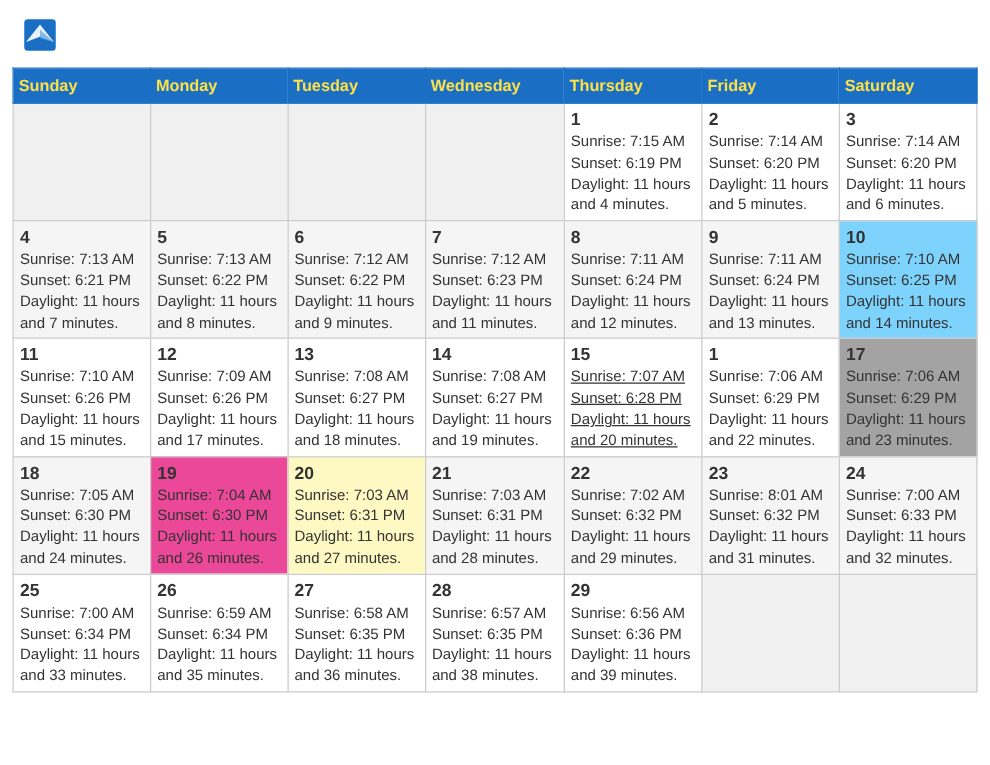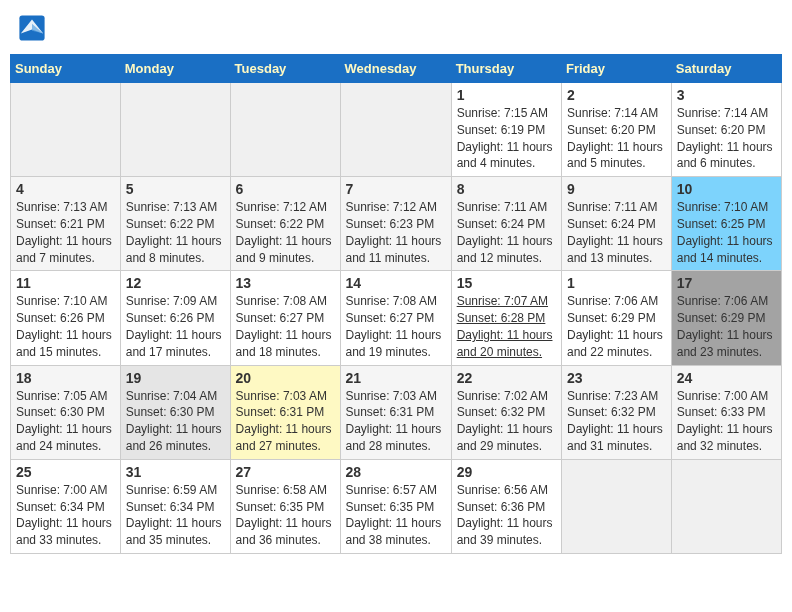--- a/index.html
+++ b/index.html
@@ -45,21 +45,21 @@
       font-size: 16px;
       color: #555;
     }
     table {
       width: 100%;
       border-collapse: collapse;
       font-size: 11px;
     }
     thead tr th {
       background-color: #1a6fc4;
-      color: #fef9c3;
+      color: #fde047;
       padding: 6px 4px;
       text-align: left;
       font-size: 13px;
       font-weight: bold;
       border: 1px solid #1a6fc4;
     }
     tbody tr td {
       border: 1px solid #ccc;
       vertical-align: top;
       padding: 4px 5px;
@@ -236,21 +236,21 @@
 Daylight: 11 hours and 23 minutes.</div>
         </td>
       </tr>
       <tr>
         <td style="background: rgb(245, 245, 245);">
           <span class="day-num">18</span>
           <div class="day-info" style="white-space: pre-line;">Sunrise: 7:05 AM
 Sunset: 6:30 PM
 Daylight: 11 hours and 24 minutes.</div>
         </td>
-        <td style="background: #e5e5e5;">
+        <td style="background: #ec4899;">
           <span class="day-num">19</span>
           <div class="day-info" style="white-space: pre-line;">Sunrise: 7:04 AM
 Sunset: 6:30 PM
 Daylight: 11 hours and 26 minutes.</div>
         </td>
         <td style="background: #fef9c3;">
           <span class="day-num">20</span>
           <div class="day-info" style="white-space: pre-line;">Sunrise: 7:03 AM
 Sunset: 6:31 PM
 Daylight: 11 hours and 27 minutes.</div>
@@ -262,40 +262,40 @@
 Daylight: 11 hours and 28 minutes.</div>
         </td>
         <td style="background: rgb(245, 245, 245);">
           <span class="day-num">22</span>
           <div class="day-info" style="white-space: pre-line;">Sunrise: 7:02 AM
 Sunset: 6:32 PM
 Daylight: 11 hours and 29 minutes.</div>
         </td>
         <td style="background: rgb(245, 245, 245);">
           <span class="day-num">23</span>
-          <div class="day-info" style="white-space: pre-line;">Sunrise: 7:23 AM
+          <div class="day-info" style="white-space: pre-line;">Sunrise: 8:01 AM
 Sunset: 6:32 PM
 Daylight: 11 hours and 31 minutes.</div>
         </td>
         <td style="background: rgb(245, 245, 245);">
           <span class="day-num">24</span>
           <div class="day-info" style="white-space: pre-line;">Sunrise: 7:00 AM
 Sunset: 6:33 PM
 Daylight: 11 hours and 32 minutes.</div>
         </td>
       </tr>
       <tr>
         <td style="background: rgb(255, 255, 255);">
           <span class="day-num">25</span>
           <div class="day-info" style="white-space: pre-line;">Sunrise: 7:00 AM
 Sunset: 6:34 PM
 Daylight: 11 hours and 33 minutes.</div>
         </td>
         <td style="background: rgb(255, 255, 255);">
-          <span class="day-num">31</span>
+          <span class="day-num">26</span>
           <div class="day-info" style="white-space: pre-line;">Sunrise: 6:59 AM
 Sunset: 6:34 PM
 Daylight: 11 hours and 35 minutes.</div>
         </td>
         <td style="background: rgb(255, 255, 255);">
           <span class="day-num">27</span>
           <div class="day-info" style="white-space: pre-line;">Sunrise: 6:58 AM
 Sunset: 6:35 PM
 Daylight: 11 hours and 36 minutes.</div>
         </td>

